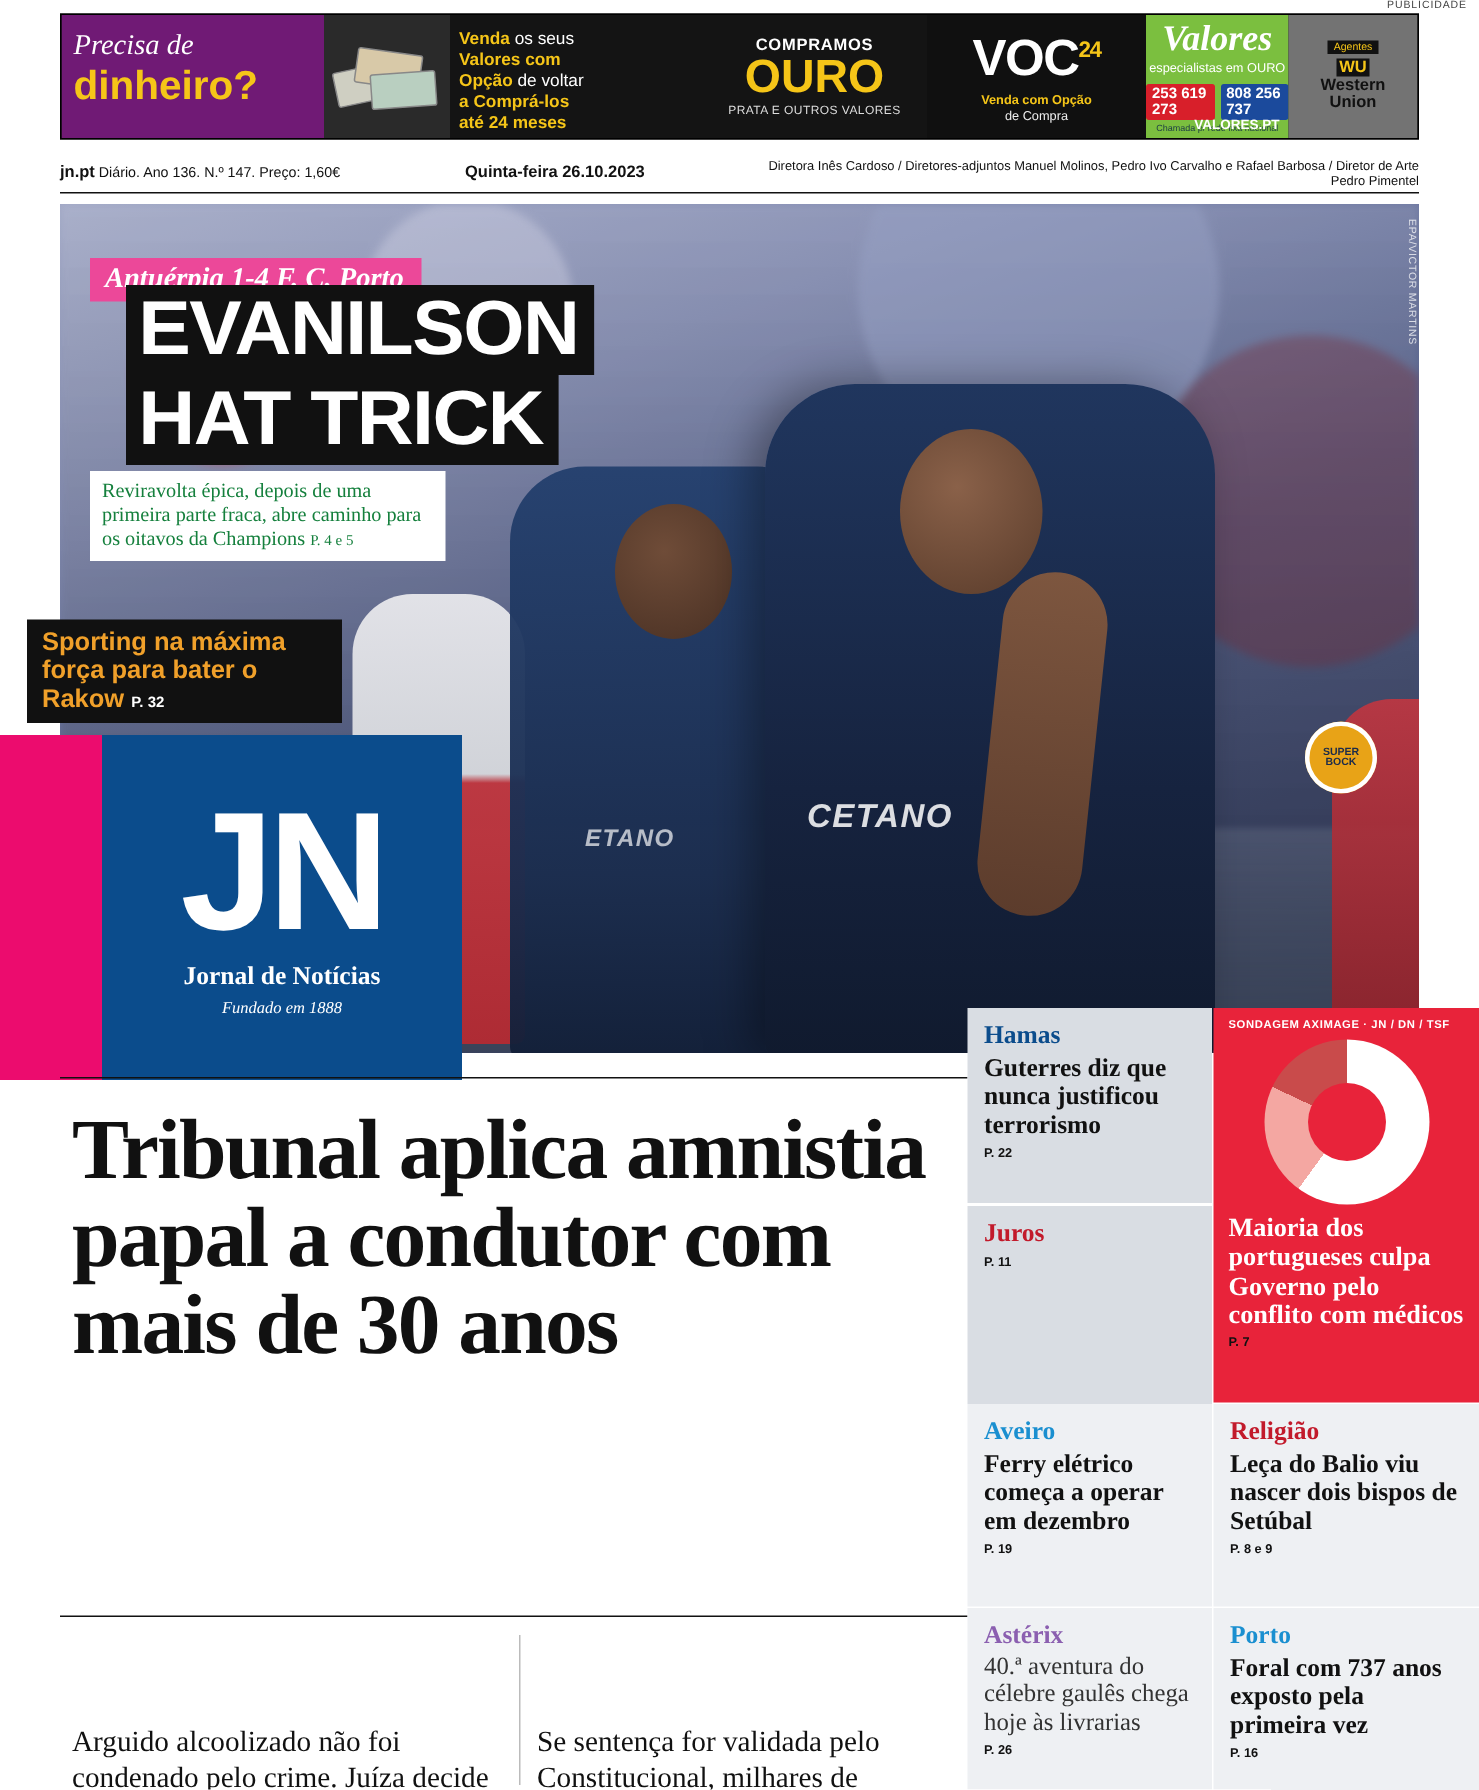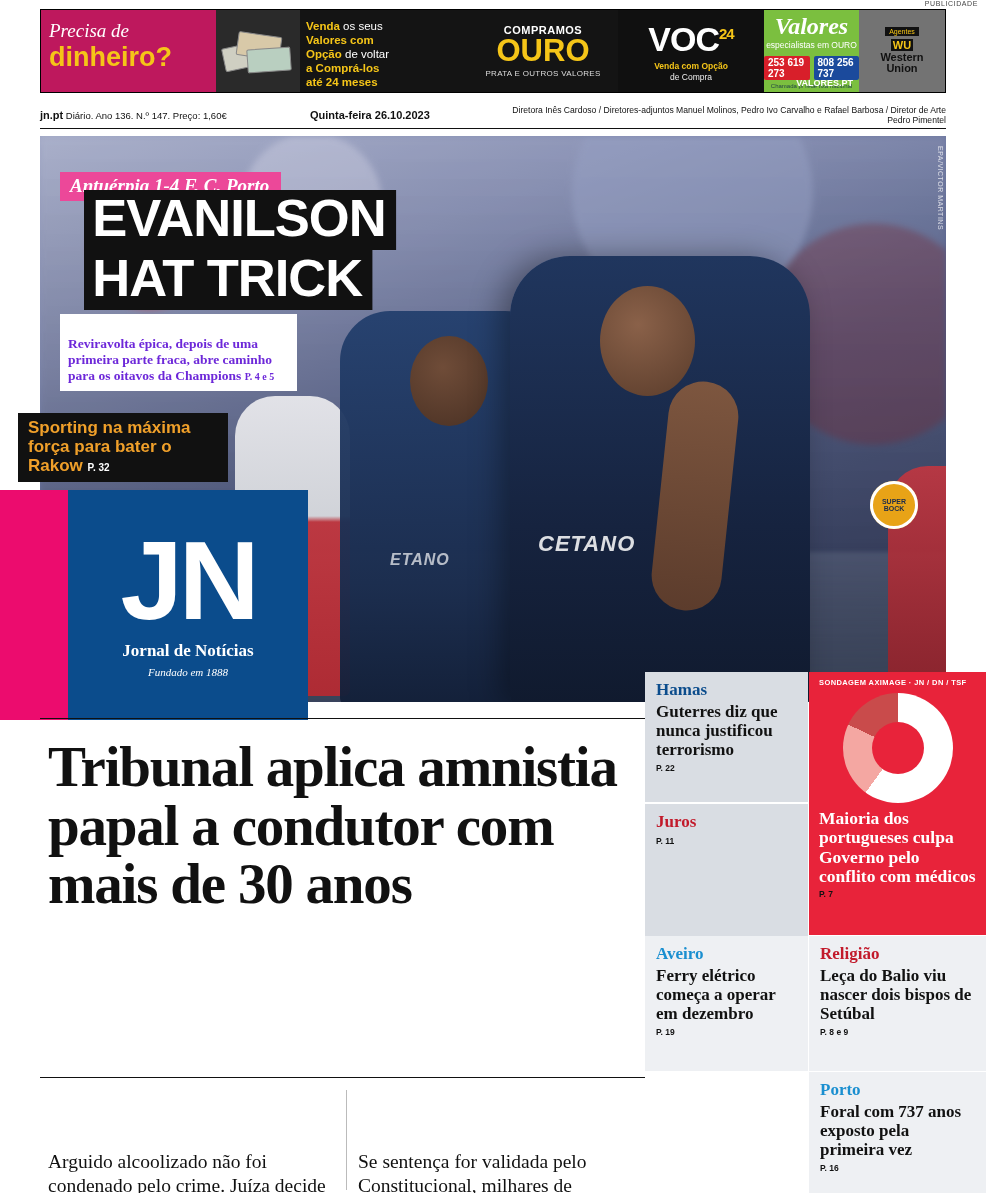--- a/index.html
+++ b/index.html
@@ -18,21 +18,21 @@
     font-size: 7px; letter-spacing: .6px; color: #444;
   }
 
   
   .ad-banner {
     position: absolute; left: 40px; top: 9px; width: 906px; height: 84px;
     background: #111; overflow: hidden; display: flex;
     border: 1px solid #000;
   }
   .ad-cell { position: relative; height: 100%; }
-  .ad-a { width: 175px; background: #be185d; padding: 10px 8px; }
+  .ad-a { width: 175px; background: #701a75; padding: 10px 8px; }
   .ad-a .t1 { font-family: "Liberation Serif", serif; font-size: 19px; color: #fff; font-style: italic; }
   .ad-a .t2 { font-family: "Liberation Sans", sans-serif; font-weight: bold; font-size: 27px; color: #f5c518; line-height: 1; margin-top: 2px; }
   .ad-money {
     width: 84px; background: #2a2a2a;
     display: flex; align-items: center; justify-content: center;
   }
   .bills { width: 70px; height: 46px; position: relative; }
   .bill { position: absolute; width: 44px; height: 24px; border-radius: 2px; border: 1px solid #888; }
   .b1 { background: #cfcfc2; left: 0; top: 16px; transform: rotate(-12deg); }
   .b2 { background: #d8c9a8; left: 14px; top: 6px; transform: rotate(8deg); }
@@ -146,22 +146,22 @@
   }
   .headline-main .l {
     display: block; background: #111; color: #fff;
     font-family: "Liberation Sans", sans-serif; font-weight: bold;
     font-size: 51px; line-height: 1.02; letter-spacing: -1px;
     padding: 3px 10px 5px 8px; width: max-content;
     transform: scaleX(1.03); transform-origin: left;
   }
   .lead-white {
     position: absolute; left: 60px; top: 314px; width: 237px;
-    background: #fff; color: #6d28d9; padding: 22px 8px 6px 8px;
-    font-family: "Liberation Serif", serif; font-weight: bold;
+    background: #fff; color: #15803d; padding: 5px 8px 6px 8px;
+    font-family: "Liberation Serif", serif; font-weight: normal;
     font-size: 13.5px; line-height: 1.2;
   }
   .lead-white .pg { font-size: 10px; }
   .sec-kicker {
     position: absolute; left: 18px; top: 413px; width: 210px;
     background: #111; color: #f0a02a; padding: 5px 8px 7px 10px;
     font-family: "Liberation Sans", sans-serif; font-weight: bold;
     font-size: 17px; line-height: 1.12;
   }
   .sec-kicker .pg { color: #fff; font-size: 10px; }
@@ -390,20 +390,25 @@
       <div class="bt">Juros</div>
       <div class="pg">P. 11</div>
     </div>
 
     <div class="brief b-aveiro">
       <div class="bt">Aveiro</div>
       <div class="bb">Ferry elétrico começa a operar em dezembro</div>
       <div class="pg">P. 19</div>
     </div>
 
+    <div class="brief b-asterix">
+      <div class="bt">Astérix</div>
+      <div class="bb">40.ª aventura do célebre gaulês chega hoje às livrarias</div>
+      <div class="pg">P. 26</div>
+    </div>
 
     <div class="brief b-poll">
       <div class="poll-label">SONDAGEM AXIMAGE · JN / DN / TSF</div>
       <div class="donut">
         <div class="ring"></div>
         <div class="hole"></div>
       </div>
       <div class="poll-text">
         <span>Maioria dos portugueses culpa Governo pelo conflito com médicos</span>
         <span class="pg">P. 7</span>

